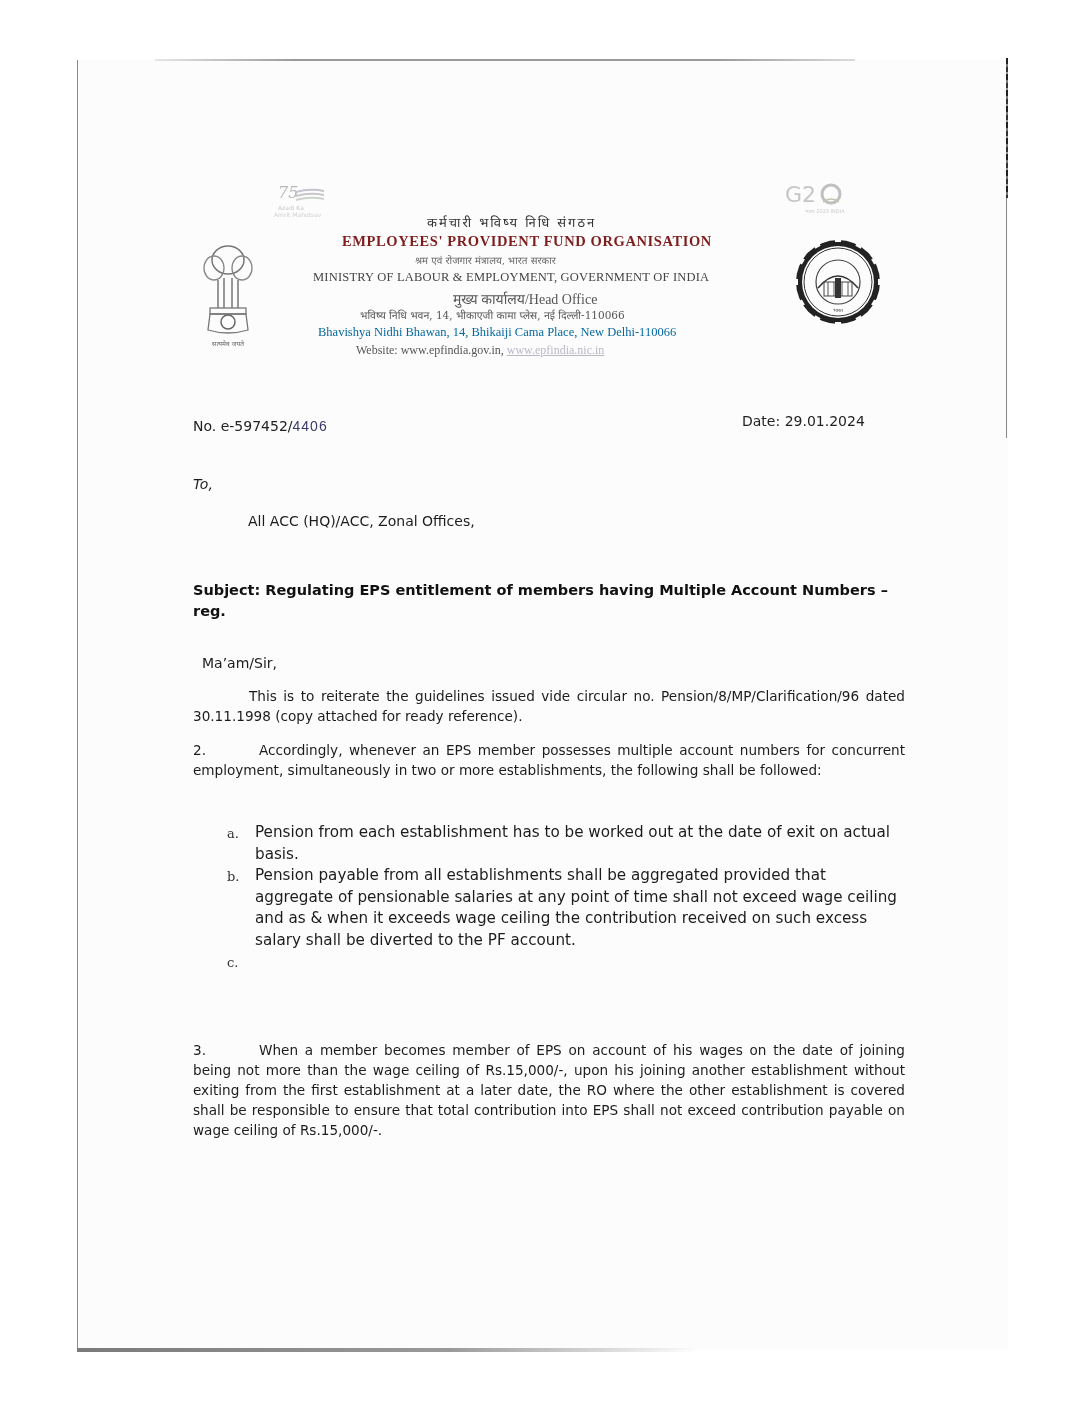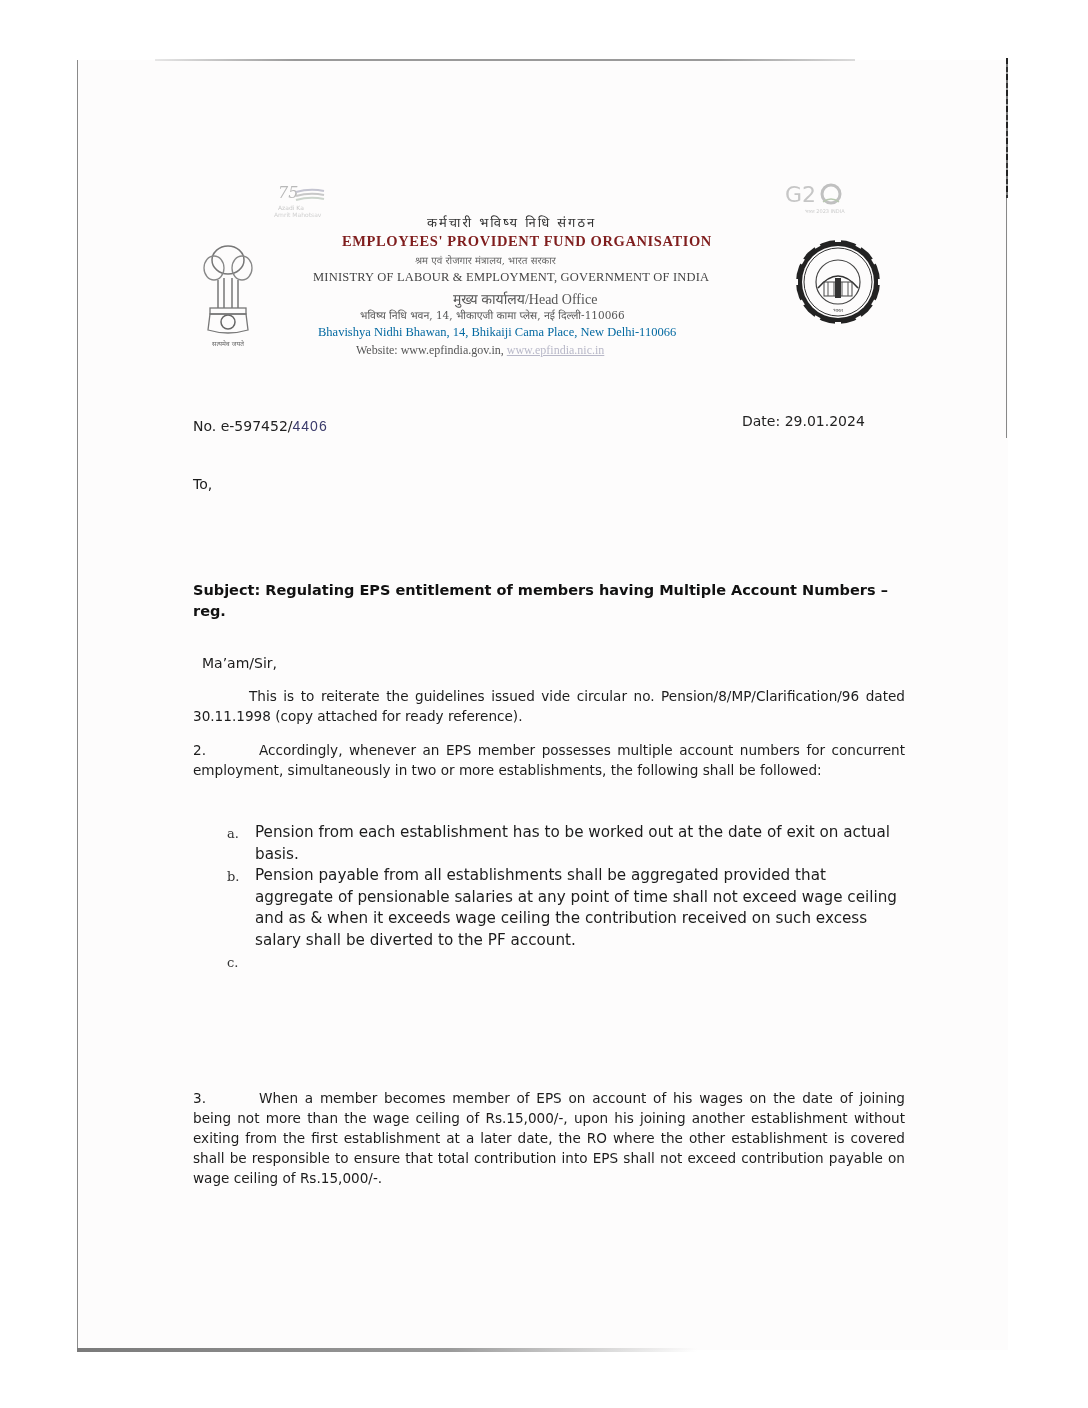--- a/index.html
+++ b/index.html
@@ -103,40 +103,40 @@
       position: absolute; left: 193px; top: 418px; font-size: 14px;
       font-family: "DejaVu Sans", sans-serif; color: #222;
     }
     .ref-no .handwritten {
       font-family: Liberation Sans, sans-serif; color: #3a3a6a; font-size: 14px; letter-spacing: 1px;
     }
     .date {
       position: absolute; left: 742px; top: 413px; font-size: 14px; color: #222;
     }
     .to-line {
-      position: absolute; left: 193px; top: 476px; font-size: 14px;
+      position: absolute; left: 193px; top: 476px; font-size: 14px; font-style: italic;
     }
     .addressee {
       position: absolute; left: 248px; top: 511px; font-size: 14px; line-height: 21px;
     }
     .subject {
       position: absolute; left: 193px; top: 580px; width: 712px;
       font-size: 14.5px; font-weight: bold; line-height: 21px; color: #111;
     }
     .salutation {
       position: absolute; left: 193px; top: 655px; font-size: 14px; margin-left: 9px;
     }
     .para {
       position: absolute; left: 193px; width: 712px;
       font-size: 13.6px; line-height: 20px; text-align: justify; color: #1c1c1c;
     }
     .para .num { display: inline-block; width: 66px; }
     .p1 { top: 686px; text-indent: 56px; }
     .p2 { top: 740px; }
-    .p3 { top: 1040px; margin-top: 48px; }
+    .p3 { top: 1040px; }
     .list {
       position: absolute; left: 227px; top: 822px; width: 680px;
       margin: 0; padding: 0; list-style: none;
     }
     .list li {
       position: relative; padding-left: 28px;
       font-size: 15.2px; line-height: 21.5px; color: #1c1c1c;
     }
     .list li .marker {
       position: absolute; left: 0; top: 1px;
@@ -218,20 +218,21 @@
   <span>Website: www.epfindia.gov.in, </span><span class="link2">www.epfindia.nic.in</span>
 </div>
 
 <div class="ref-no">
   <span>No. e-597452/</span><span class="handwritten">4406</span>
 </div>
 <div class="date">Date: 29.01.2024</div>
 
 <div class="to-line">To,</div>
 <div class="addressee">
+  <div>All ACC (HQ)/ACC, Zonal Offices,</div>
 </div>
 
 <div class="subject">Subject: Regulating EPS entitlement of members having Multiple Account Numbers – reg.</div>
 
 <div class="salutation">Ma’am/Sir,</div>
 
 <div class="para p1">This is to reiterate the guidelines issued vide circular no. Pension/8/MP/Clarification/96 dated 30.11.1998 (copy attached for ready reference).</div>
 
 <div class="para p2">
   <span class="num">2.</span><span>Accordingly, whenever an EPS member possesses multiple account numbers for concurrent employment, simultaneously in two or more establishments, the following shall be followed:</span>

